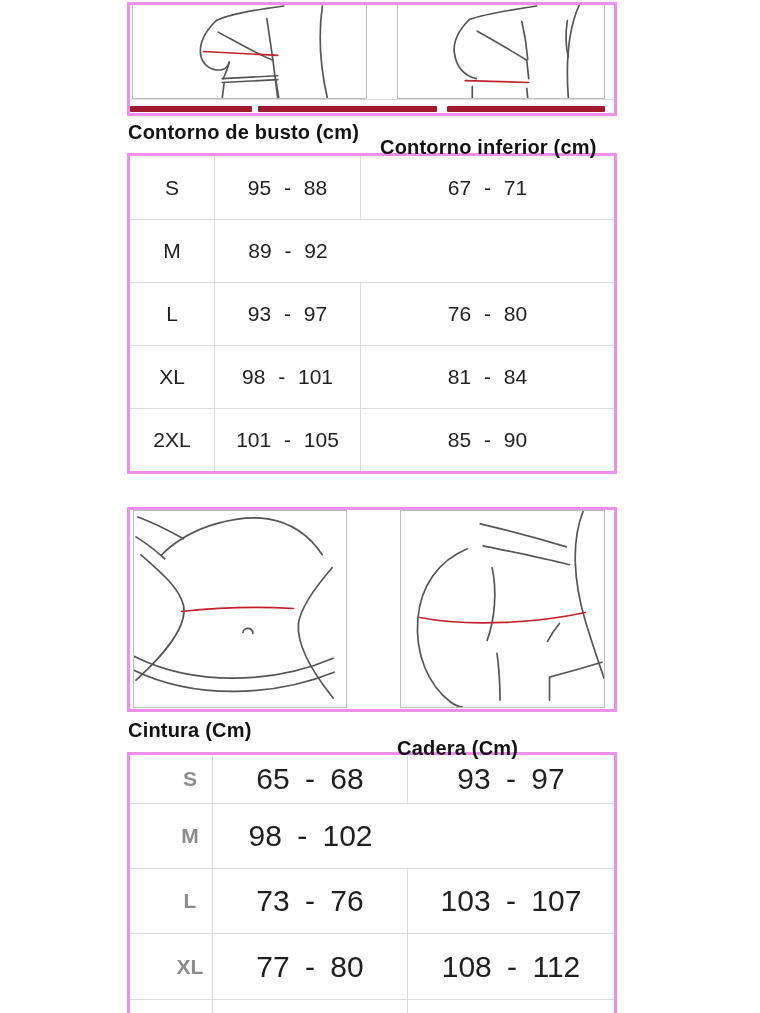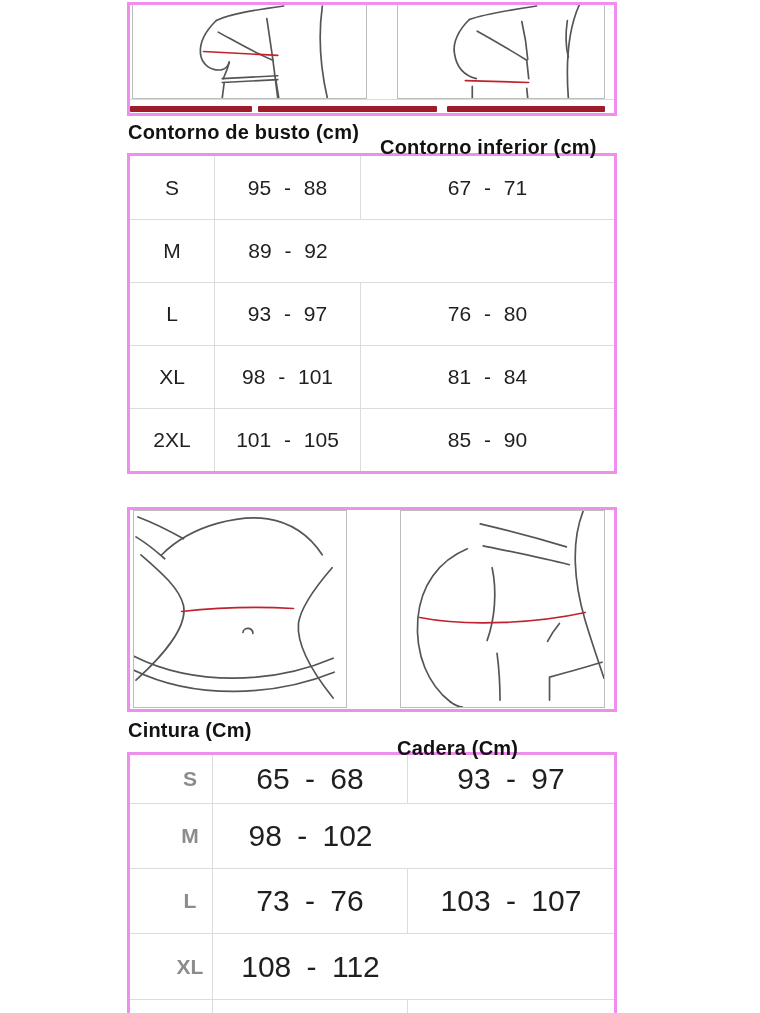--- a/index.html
+++ b/index.html
@@ -183,20 +183,21 @@
           <div class="cell size">M</div>
           <div class="cell val">98 - 102</div>
         </div>
         <div class="trow">
           <div class="cell size">L</div>
           <div class="cell val">73 - 76</div>
           <div class="cell val">103 - 107</div>
         </div>
         <div class="trow">
           <div class="cell size">XL</div>
+          <div class="cell val">77 - 80</div>
           <div class="cell val">108 - 112</div>
         </div>
       <div class="trow partial">
         <div class="cell size"></div>
         <div class="cell val"></div>
         <div class="cell val"></div>
       </div>
     </div>
 
   </div>

